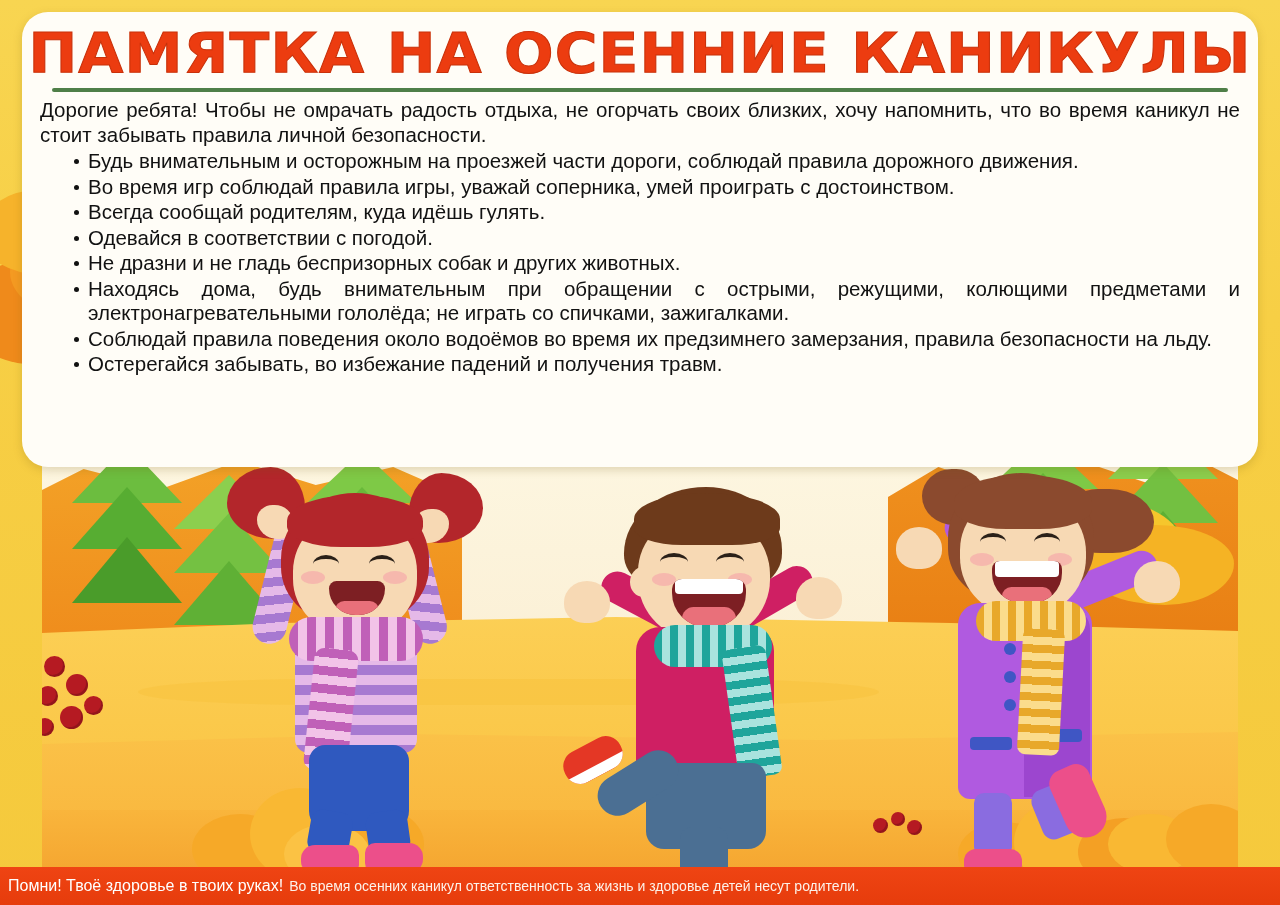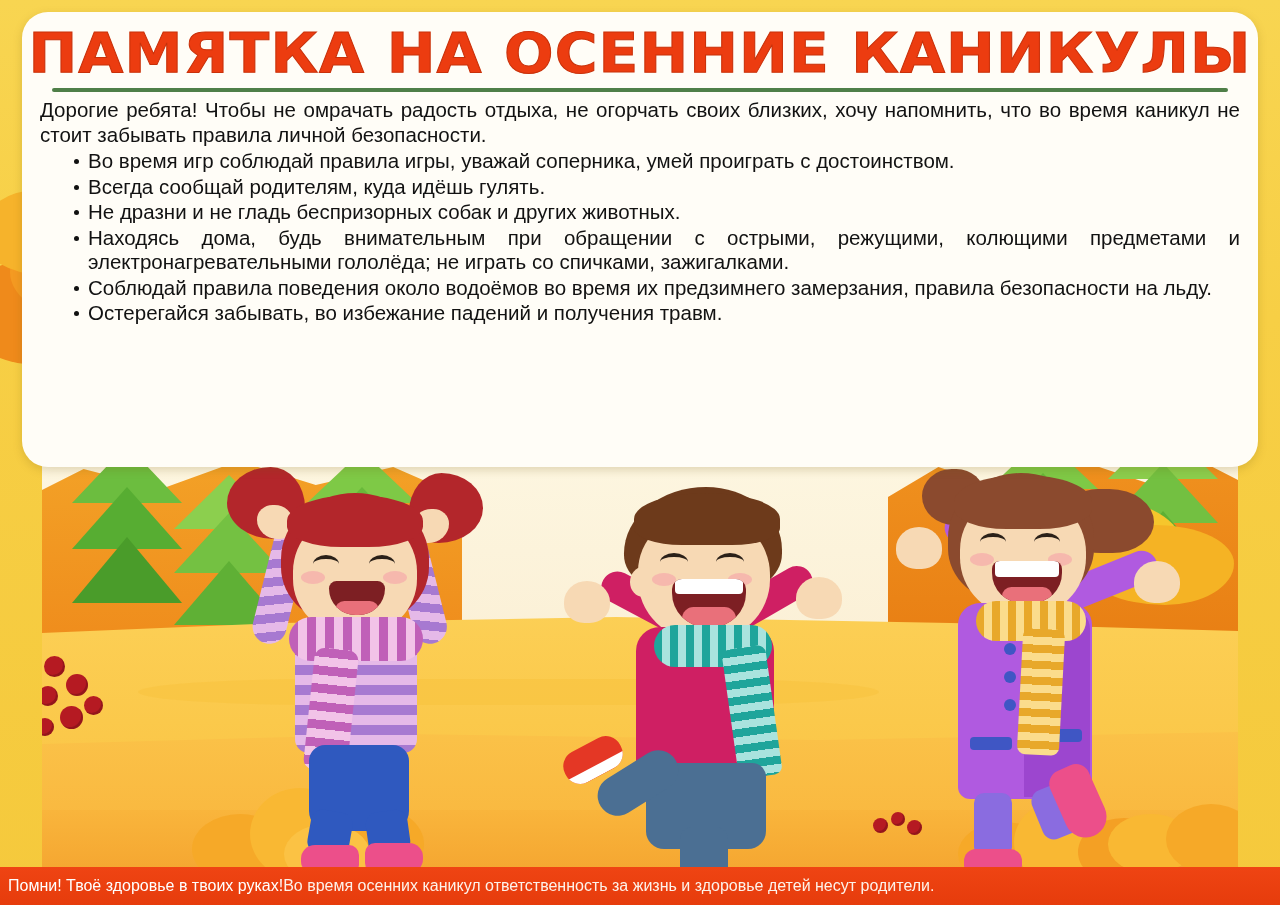--- a/index.html
+++ b/index.html
@@ -125,21 +125,21 @@
   .banner{
     position:absolute;left:0;bottom:0;width:1280px;height:38px;
     background:linear-gradient(180deg,#ef4413 0%,#e63c0c 100%);
     display:flex;align-items:center;
     box-sizing:border-box;padding:0 8px;
   }
   .banner .b-strong{
     color:#ffffff;font-weight:normal;font-size:16px;white-space:nowrap;
   }
   .banner .b-rest{
-    color:#fdf2ea;font-weight:normal;font-size:16px;white-space:nowrap;margin-left:0;
+    color:#fdf2ea;font-weight:normal;font-size:14px;white-space:nowrap;margin-left:6px;
   }
 </style>
 </head>
 <body>
 
 <div class="poster">
 
   <div class="scene">
 
     <div class="tree" style="left:-30px;top:150px;width:210px;height:330px;">
@@ -361,22 +361,24 @@
       </div>
 
     </div>
   </div>
 
   <div class="card">
     <h1 class="title">ПАМЯТКА НА ОСЕННИЕ КАНИКУЛЫ</h1>
     <div class="rule"></div>
     <p class="intro">Дорогие ребята! Чтобы не омрачать радость отдыха, не огорчать своих близких, хочу напомнить, что во время каникул не стоит забывать правила личной безопасности.</p>
     <ul class="rules">
+      <li>Будь внимательным и осторожным на проезжей части дороги, соблюдай правила дорожного движения.</li>
       <li>Во время игр соблюдай правила игры, уважай соперника, умей проиграть с достоинством.</li>
       <li class="short">Всегда сообщай родителям, куда идёшь гулять.</li>
+      <li class="short">Одевайся в соответствии с погодой.</li>
       <li class="short">Не дразни и не гладь беспризорных собак и других животных.</li>
       <li>Находясь дома, будь внимательным при обращении с острыми, режущими, колющими предметами и электронагревательными гололёда; не играть со спичками, зажигалками.</li>
       <li>Соблюдай правила поведения около водоёмов во время их предзимнего замерзания, правила безопасности на льду.</li>
       <li class="short">Остерегайся забывать, во избежание падений и получения травм.</li>
     </ul>
   </div>
 
   <div class="banner">
     <span class="b-strong">Помни! Твоё здоровье в твоих руках!</span>
     <span class="b-rest">Во время осенних каникул ответственность за жизнь и здоровье детей несут родители.</span>

